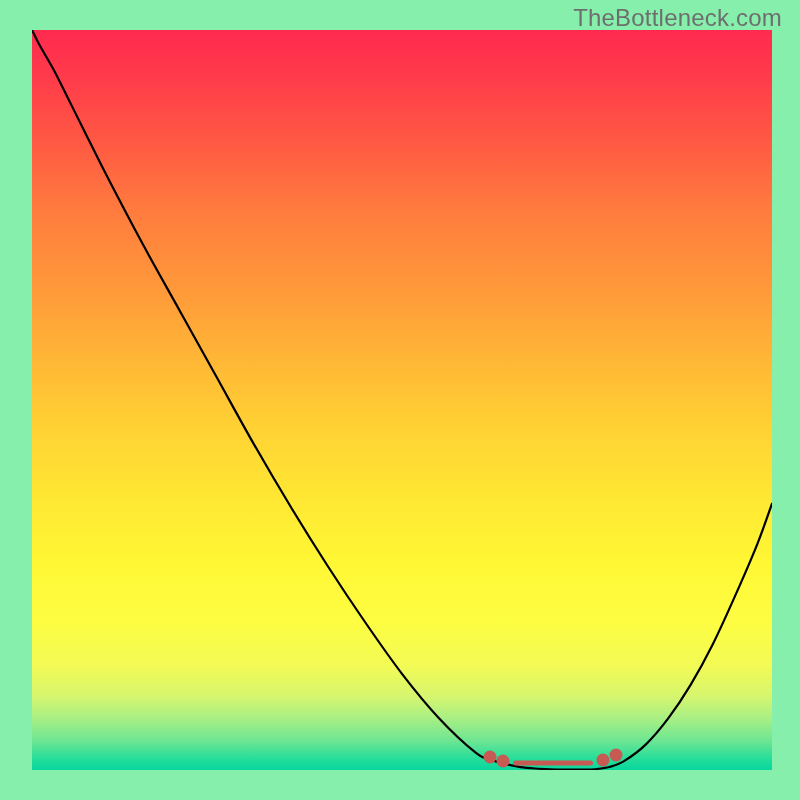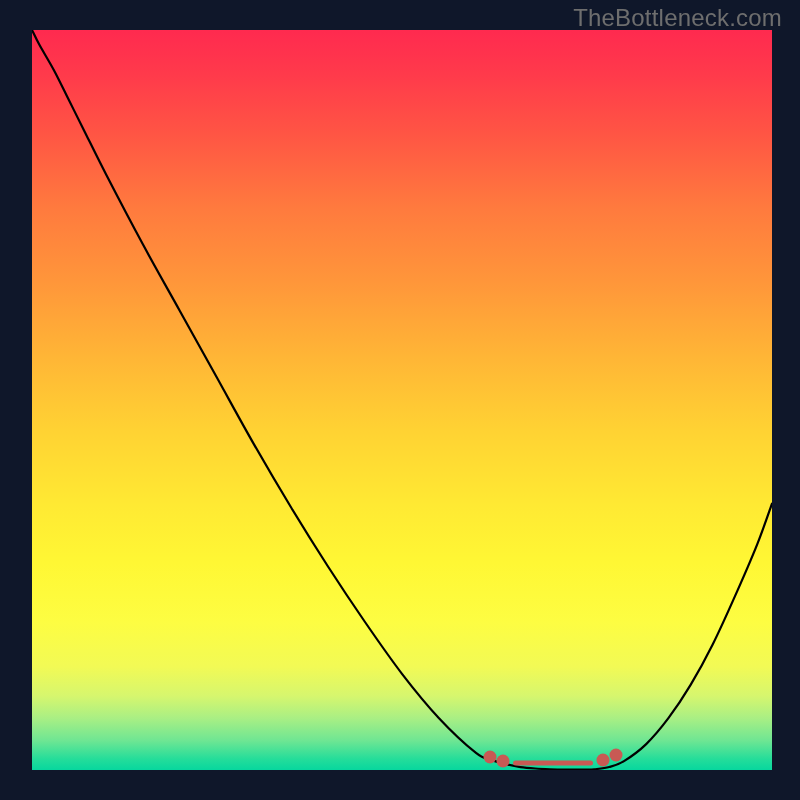--- a/index.html
+++ b/index.html
@@ -7,21 +7,21 @@
     padding: 0;
     width: 800px;
     height: 800px;
     background: #000;
     overflow: hidden;
   }
   .frame {
     position: relative;
     width: 800px;
     height: 800px;
-    background: #0f172a;
+    background: #86efac;
   }
   .watermark {
     position: absolute;
     top: 4px;
     right: 18px;
     color: #6e6e6e;
     font-family: Arial, Helvetica, sans-serif;
     font-size: 24px;
     font-weight: 400;
     letter-spacing: 0.2px;

